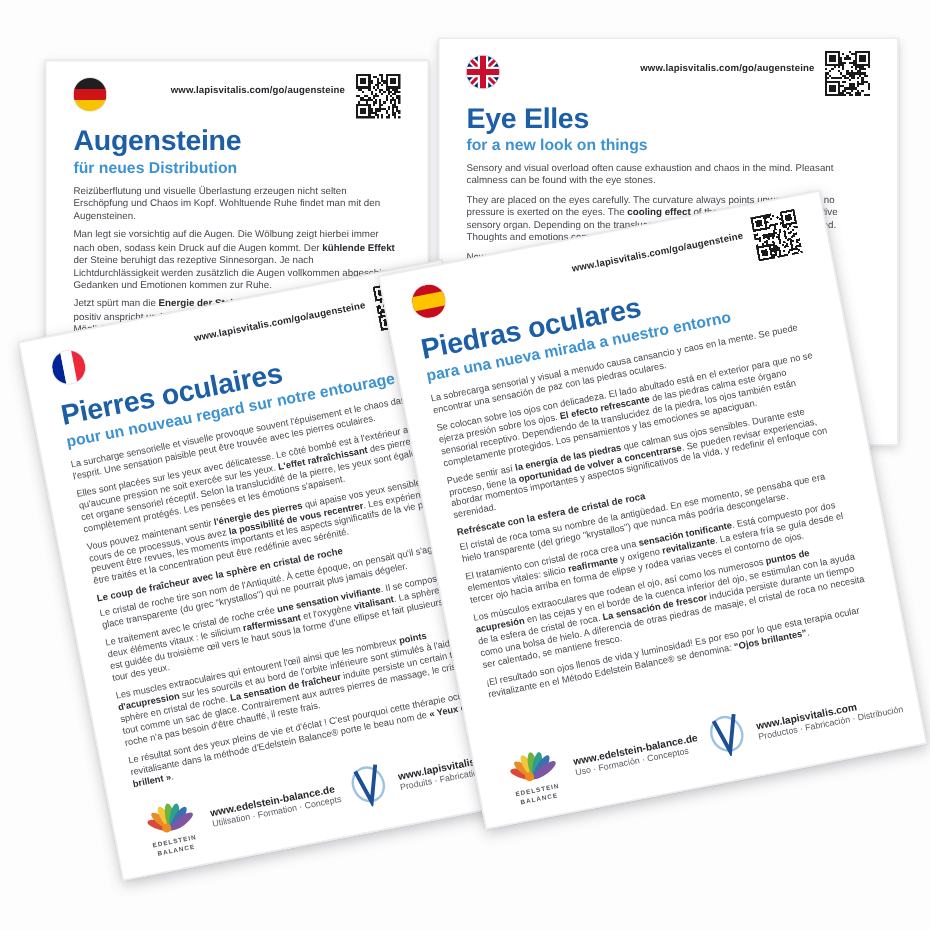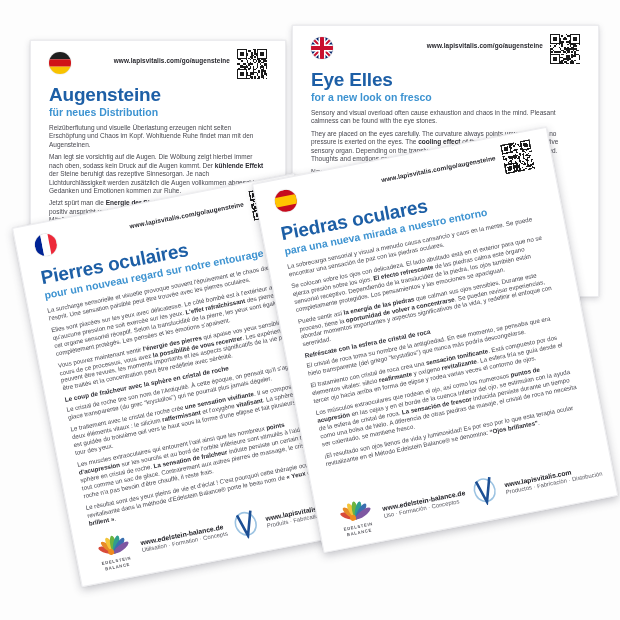--- a/index.html
+++ b/index.html
@@ -550,21 +550,21 @@
               <rect x="14" y="20" width="1" height="1" fill="#1a1a1a"></rect>
               <rect x="15" y="20" width="1" height="1" fill="#1a1a1a"></rect>
               <rect x="16" y="20" width="1" height="1" fill="#1a1a1a"></rect>
               <rect x="18" y="20" width="1" height="1" fill="#1a1a1a"></rect>
               <rect x="19" y="20" width="1" height="1" fill="#1a1a1a"></rect>
               <rect x="20" y="20" width="1" height="1" fill="#1a1a1a"></rect>
             </svg>
           </span>
       </div>
       <div class="title">Eye Elles</div>
-      <div class="subtitle">for a new look on fresco</div>
+      <div class="subtitle">for a new look on things</div>
       <div class="body">
           <p class="para"><span>Sensory and visual overload often cause exhaustion and chaos in the mind. Pleasant calmness can be found with the eye stones.</span></p>
           <p class="para"><span>They are placed on the eyes carefully. The curvature always points upward so that no pressure is exerted on the eyes. The </span><b>cooling effect</b><span> of the stones calms this receptive sensory organ. Depending on the translucency the eyes are also completely shielded. Thoughts and emotions come to rest.</span></p>
           <p class="para"><span>Now one can feel the energy of the stones, which calms our sensitive eyes.</span></p>
         </div>
     </div>
   </div>
 
   <div class="card rot card-fr">
     <div class="inner">

